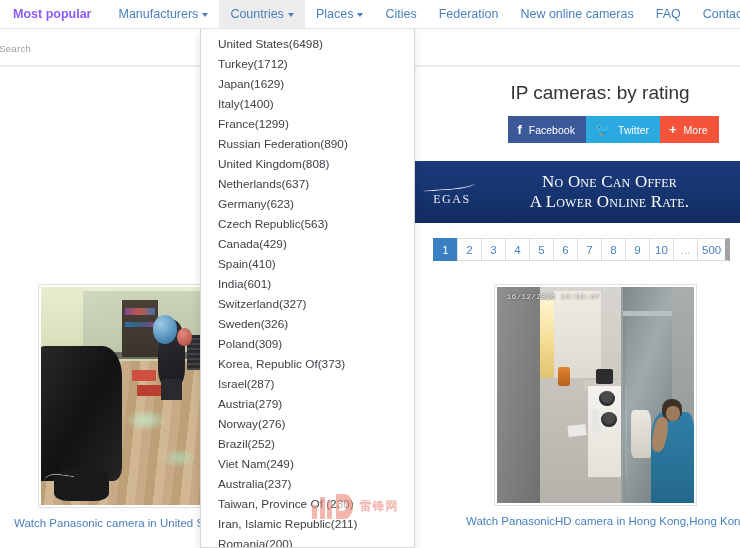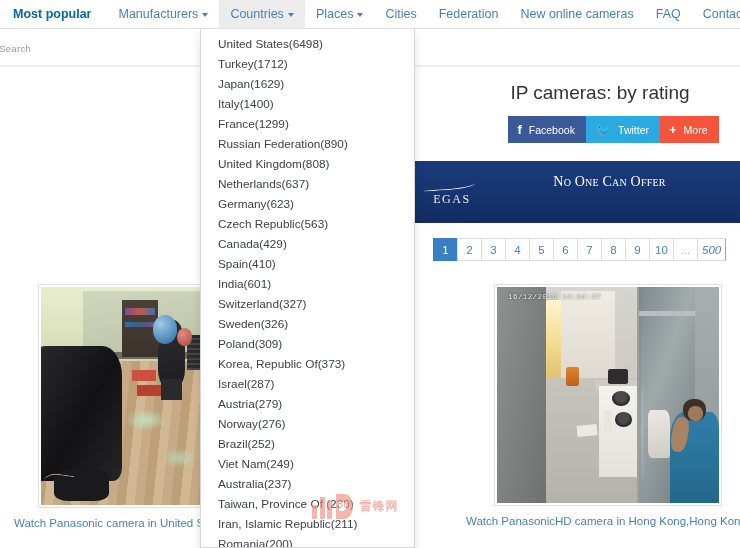--- a/index.html
+++ b/index.html
@@ -23,21 +23,21 @@
   }
   .nav-item {
     display: flex; align-items: center;
     padding: 0 11px;
     font-size: 12.5px;
     color: #4a7fbd;
     white-space: nowrap;
     cursor: pointer;
     line-height: 1;
   }
-  .nav-item.first { font-weight: bold; color: #0369a1; padding-left: 13px; padding-right: 16px; }
+  .nav-item.first { font-weight: bold; color: #8b5cf6; padding-left: 13px; padding-right: 16px; }
   .nav-item.active {
     background: #ececec;
     color: #4a7fbd;
   }
   .caret {
     display: inline-block;
     margin-left: 4px;
     width: 0; height: 0;
     border-left: 3.5px solid transparent;
     border-right: 3.5px solid transparent;
@@ -146,21 +146,21 @@
     font-size: 12px;
     letter-spacing: 1.6px;
     font-family: "Liberation Serif", serif;
   }
   .banner-text {
     position: absolute;
     left: 70px; right: 6px; top: 11px;
     text-align: center;
     color: #ffffff;
     font-family: "Liberation Serif", serif;
-    font-size: 14px;
+    font-size: 17px;
     line-height: 20px;
     font-variant: small-caps;
     letter-spacing: 0.2px;
   }
 
   
   .pagination {
     position: absolute;
     left: 433px; top: 238px;
     display: flex;
@@ -170,35 +170,35 @@
     min-width: 24px; height: 23px;
     border: 1px solid #dddddd;
     border-right: none;
     display: flex; align-items: center; justify-content: center;
     font-size: 11.5px;
     color: #4a7fbd;
     background: #ffffff;
     cursor: pointer;
     padding: 0 4px;
   }
-  .page-link:last-child { border-right: 1px solid #a3a3a3; font-style: italic; }
+  .page-link:last-child { border-right: 5px solid #a3a3a3; }
   .page-link.current {
     background: #3a7fc4;
     border-color: #3a7fc4;
     color: #ffffff;
   }
   .page-link.ellipsis { color: #b8b8b8; cursor: default; }
 
   
   .cam-card {
     position: absolute;
     z-index: 3;
   }
   .cam-card.left  { left: 38px;  top: 284px; width: 168px; }
-  .cam-card.right { left: 494px; top: 284px; width: 228px; }
+  .cam-card.right { left: 494px; top: 284px; width: 203px; }
 
   .cam-thumb {
     width: 100%;
     border: 1px solid #e0e0e0;
     background: #ffffff;
     padding: 2px;
     position: relative;
     overflow: hidden;
     cursor: pointer;
   }
@@ -562,20 +562,21 @@
   </div>
 </div>
 
 <div class="banner">
   <div class="banner-logo">
     <span class="swoosh"></span>
     <span class="lv">EGAS</span>
   </div>
   <div class="banner-text">
     <div>No One Can Offer</div>
+    <div>A Lower Online Rate.</div>
   </div>
 </div>
 
 <div class="pagination">
   <div class="page-link current">1</div>
   <div class="page-link">2</div>
   <div class="page-link">3</div>
   <div class="page-link">4</div>
   <div class="page-link">5</div>
   <div class="page-link">6</div>

